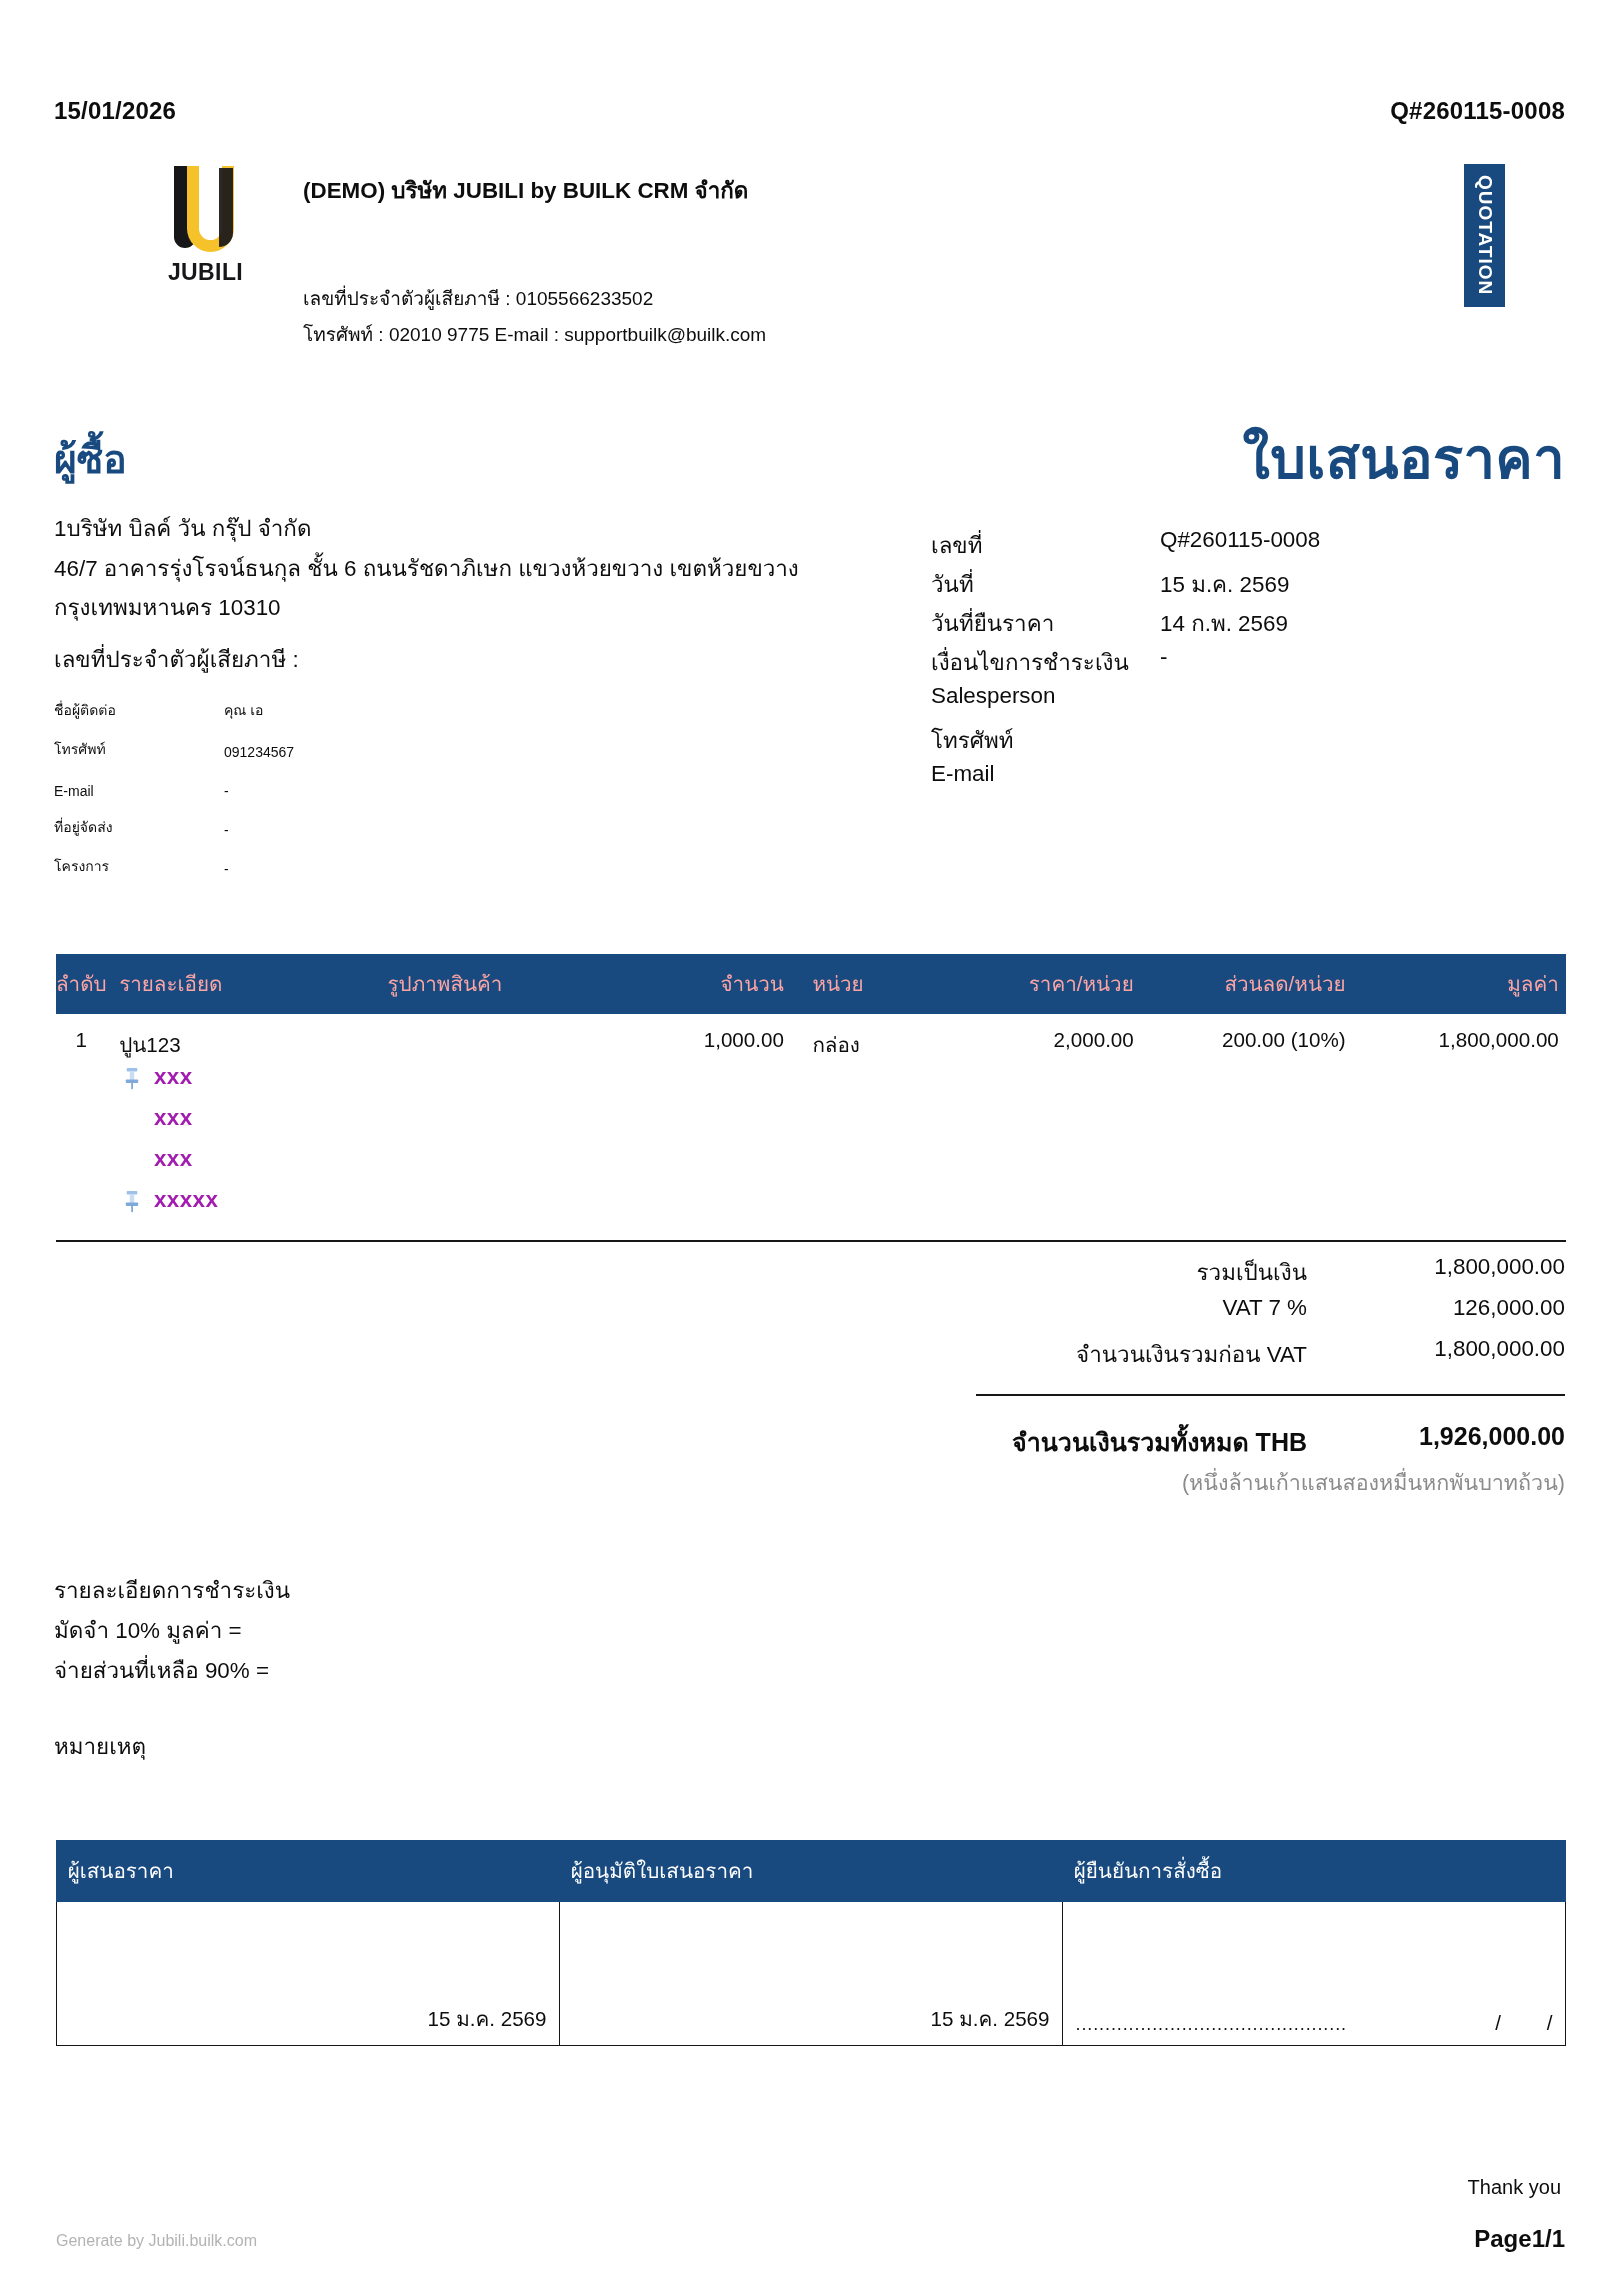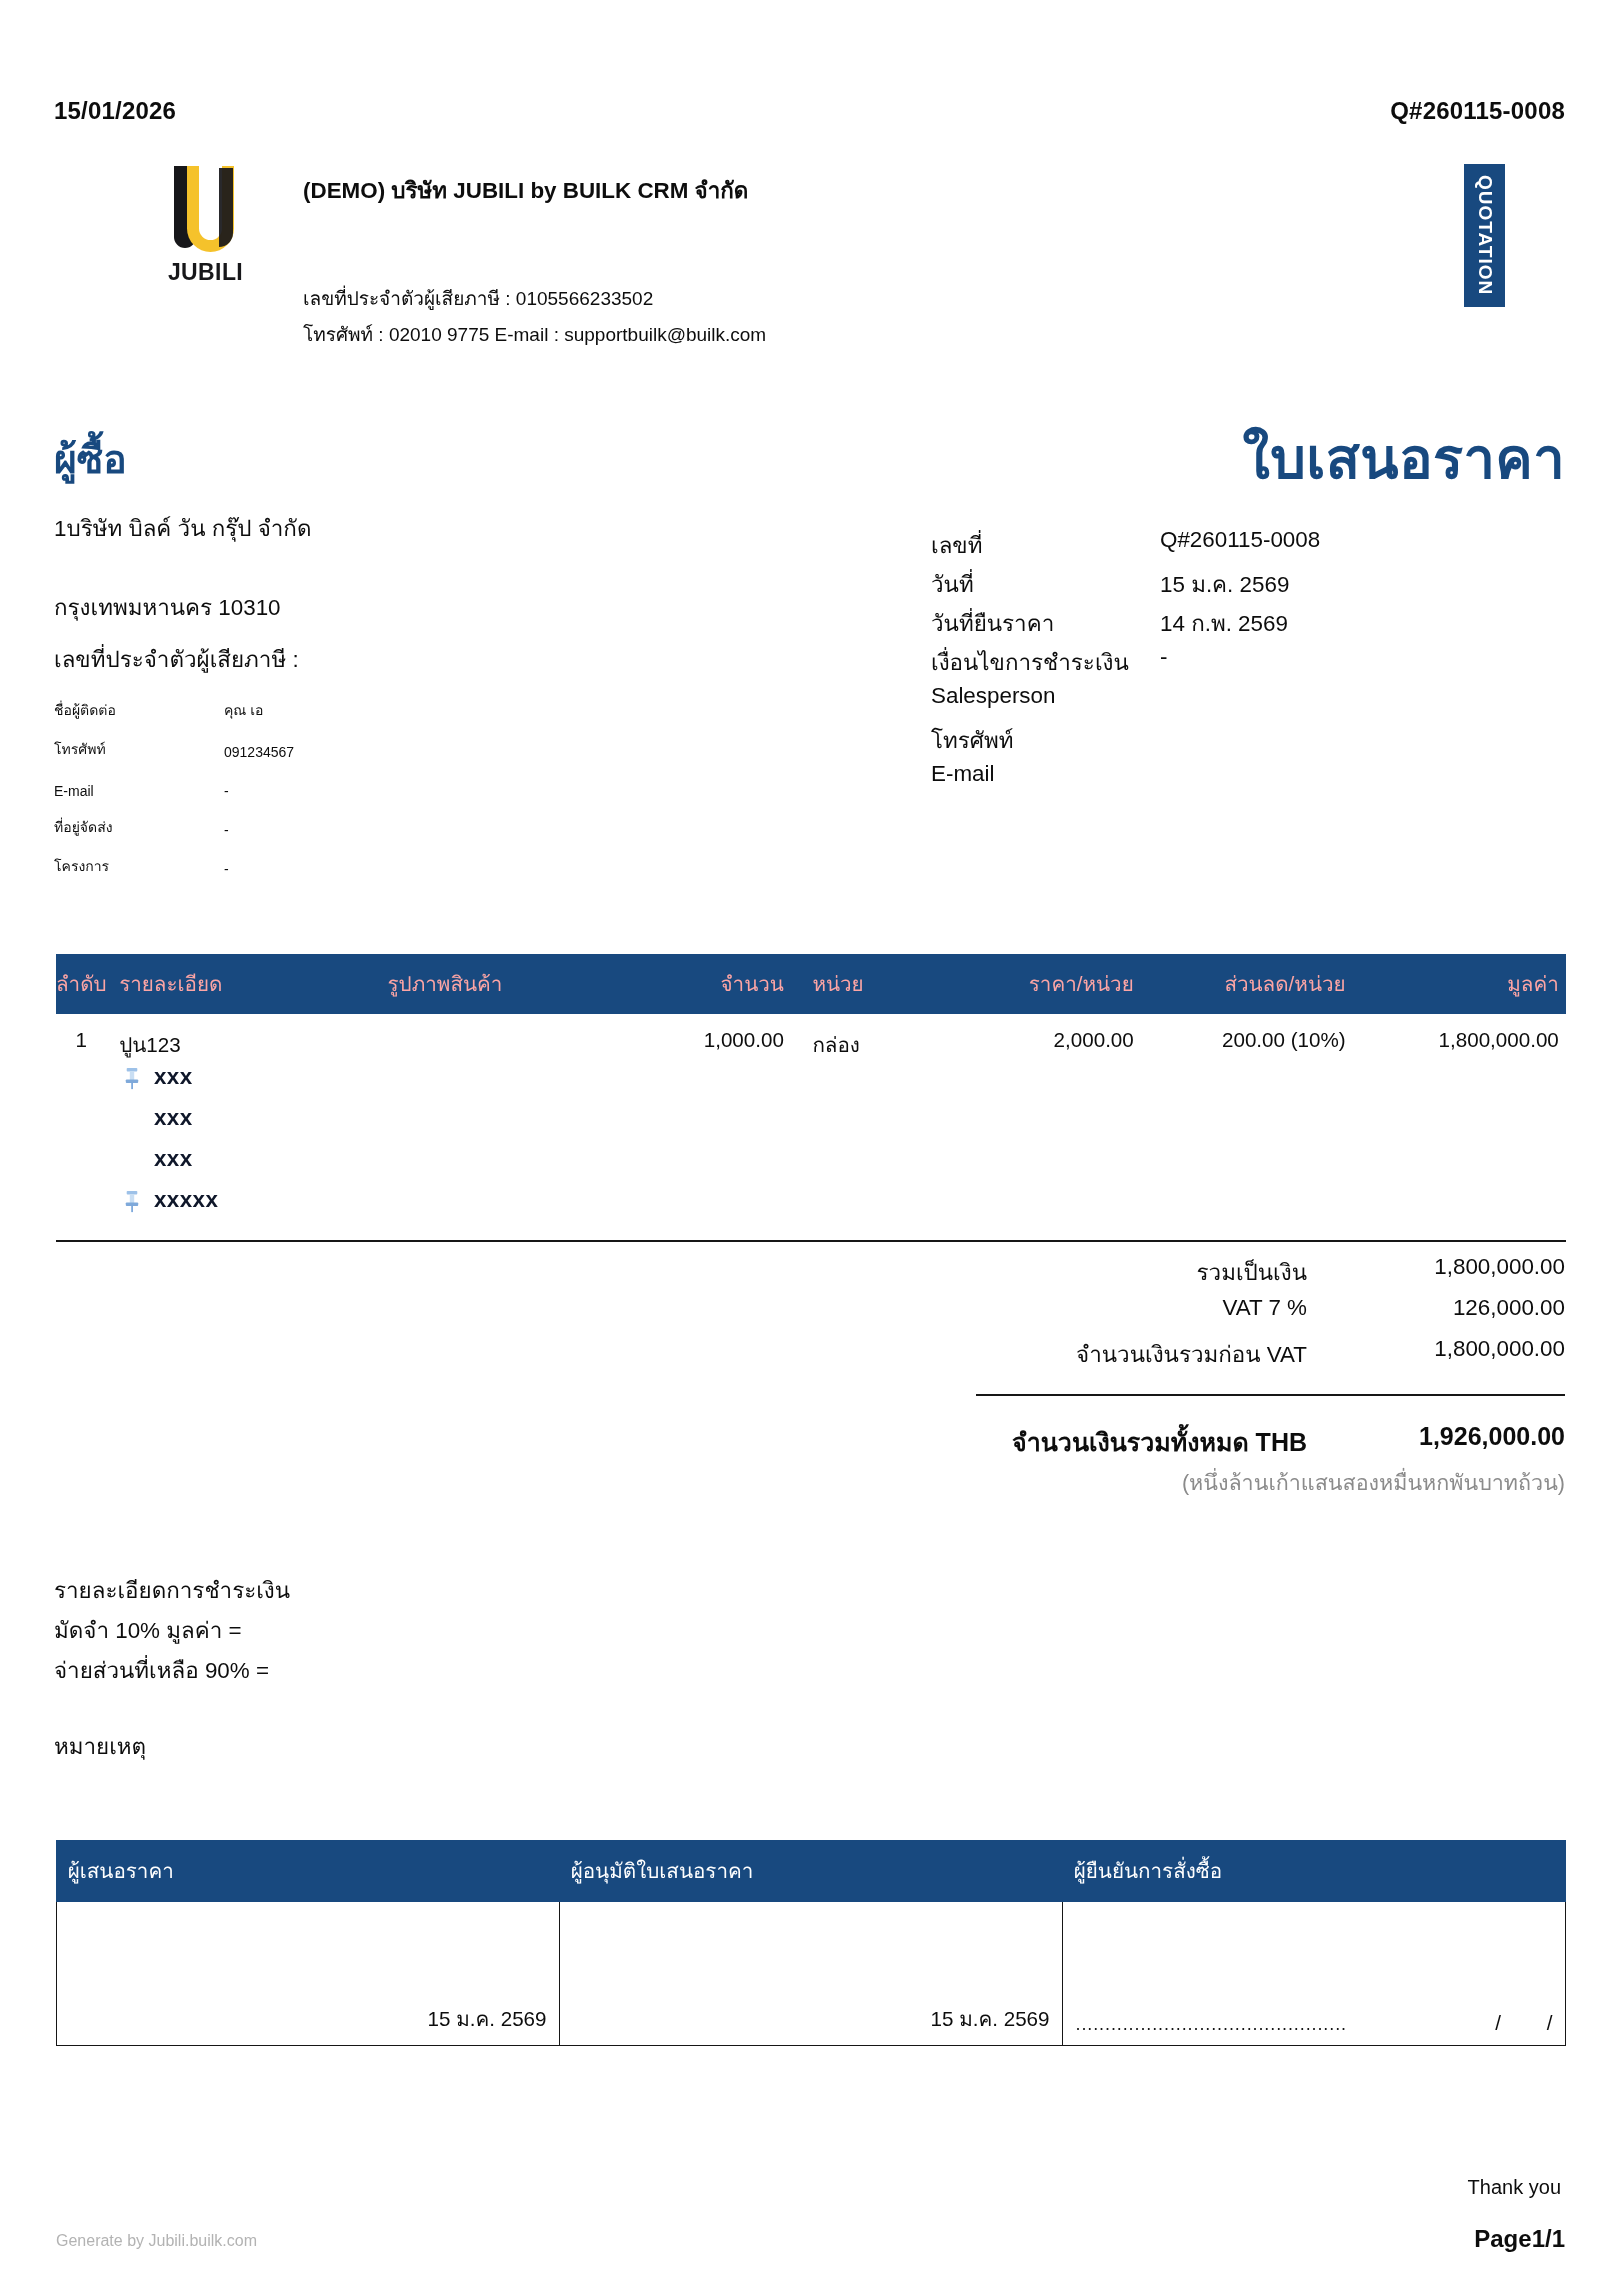--- a/index.html
+++ b/index.html
@@ -248,21 +248,21 @@
     position: absolute;
     left: 124px;
     top: 1064px;
   }
   .note-line {
     display: flex;
     align-items: flex-start;
     height: 41px;
     font-size: 22.4px;
     font-weight: 700;
-    color: #0f172a;
+    color: #a21caf;
   }
   .note-line .pin {
     width: 30px;
     flex: 0 0 30px;
     font-size: 19.7px;
     line-height: 1.25;
     color: #6f9fd8;
   }
   .note-line .pin svg { display: block; margin-top: 2.7px; }
   .note-line .txt { letter-spacing: 0.4px; }
@@ -416,20 +416,21 @@
     </div>
     <div class="logo-text">JUBILI</div>
   </div>
 
   <div class="company-name">(DEMO) บริษัท JUBILI by BUILK CRM จำกัด</div>
   <div class="company-tax">เลขที่ประจำตัวผู้เสียภาษี : 0105566233502</div>
   <div class="company-contact">โทรศัพท์ : 02010 9775   E-mail : supportbuilk@builk.com</div>
 
   <div class="buyer-title">ผู้ซื้อ</div>
   <div class="buyer-name">1บริษัท บิลค์ วัน กรุ๊ป จำกัด</div>
+  <div class="buyer-addr1">46/7 อาคารรุ่งโรจน์ธนกุล ชั้น 6 ถนนรัชดาภิเษก แขวงห้วยขวาง เขตห้วยขวาง</div>
   <div class="buyer-addr2">กรุงเทพมหานคร 10310</div>
   <div class="buyer-tax">เลขที่ประจำตัวผู้เสียภาษี :</div>
 
   <div class="buyer-rows">
     <div class="row">
       <div class="lbl">ชื่อผู้ติดต่อ</div>
       <div class="val">คุณ เอ</div>
     </div>
     <div class="row">
       <div class="lbl">โทรศัพท์</div>

